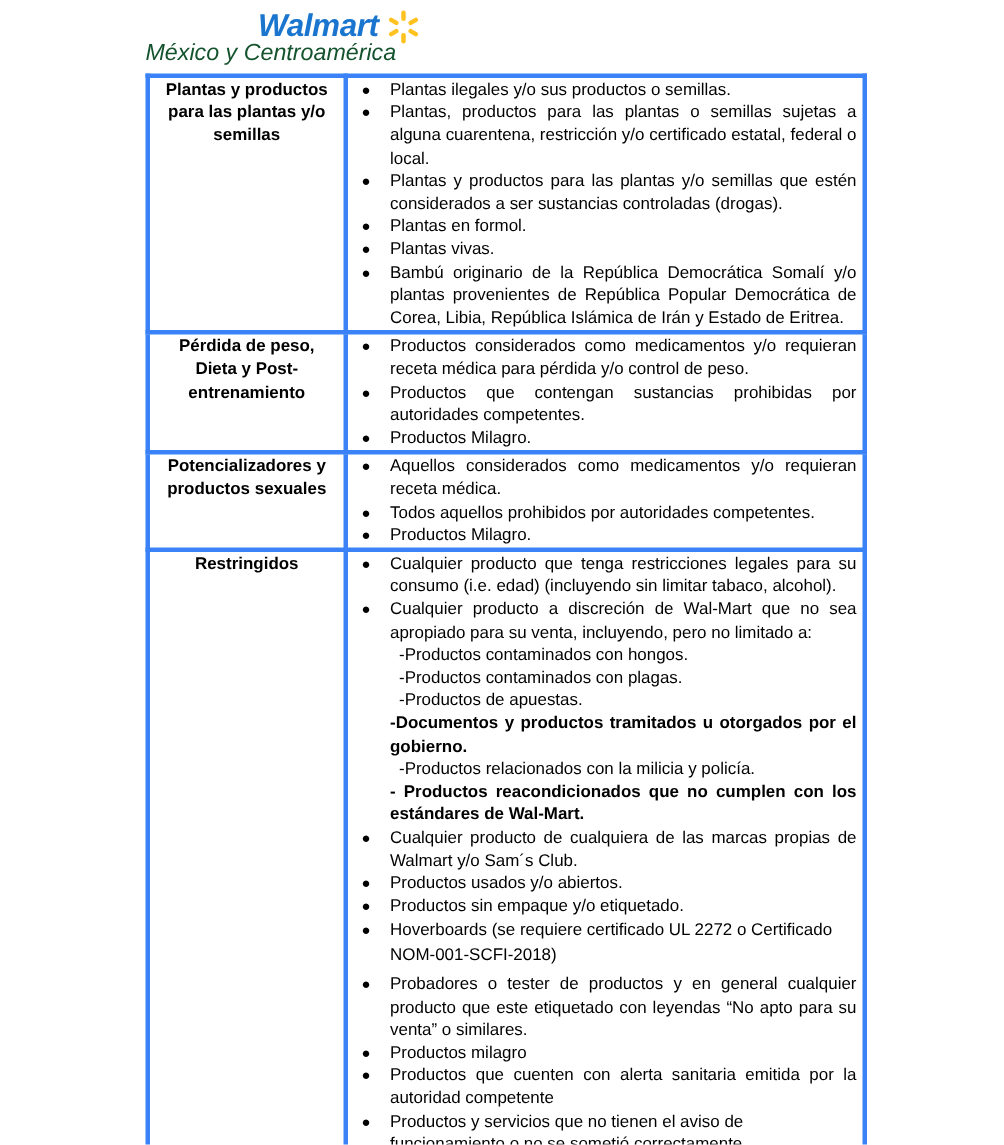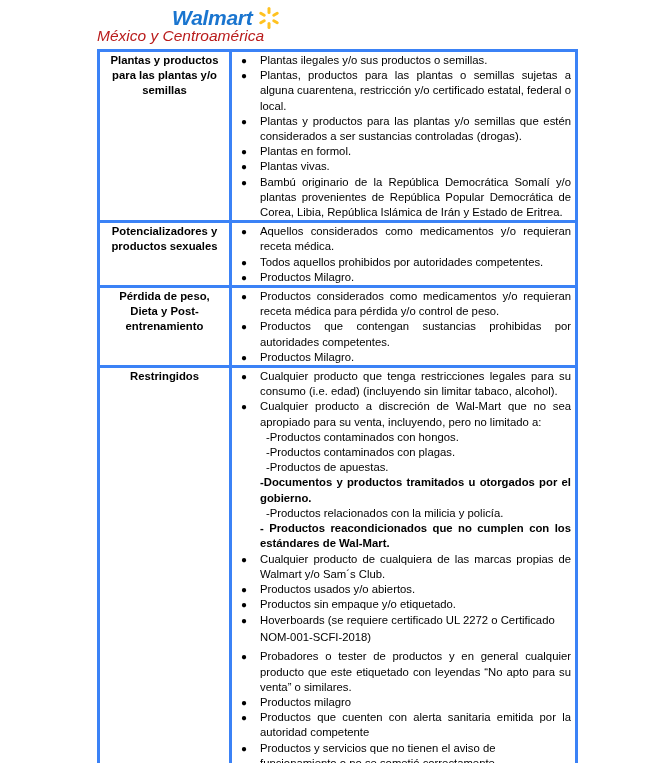--- a/index.html
+++ b/index.html
@@ -2,21 +2,21 @@
 <html><head>
 <meta charset="utf-8">
 <style>
   html, body { margin:0; padding:0; background:#ffffff; }
   body { width:669px; height:763px; position:relative; overflow:hidden;
          font-family:"Liberation Sans", sans-serif; color:#000; }
   .logo { position:absolute; left:97px; top:2px; width:200px; height:44px;font-style:italic; }
   .logo-word { position:absolute; left:75px; top:4px; font-size:21px; font-weight:bold;
                color:#1a75cf; letter-spacing:-0.3px; font-family:"Liberation Sans", sans-serif; }
   .logo-spark { position:absolute; left:160px; top:4px; width:24px; height:24px; }
-  .logo-sub { position:absolute; left:0px; top:25px; font-size:15.5px; color:#b91c1c;
+  .logo-sub { position:absolute; left:0px; top:25px; font-size:15.5px; color:#14532d;
               font-family:"Liberation Sans", sans-serif; }
   table.main { position:absolute; left:97px; top:49px; width:481px; border-collapse:collapse;
                font-size:11.3px; line-height:15.2px; }
   table.main td { border:3px solid #3b82f6; vertical-align:top; padding:1px 4px 0 4px; }
   td.cat { width:121px; text-align:center; font-weight:bold; padding-top:2px; }
   ul.items { list-style:none; margin:0; padding:0; }
   ul.items li { position:relative; padding-left:24px; text-align:justify; }
   ul.items li .bullet { position:absolute; left:5px; top:0; font-size:10px; }
   .sub { padding-left:6px; text-align:justify; }
   .sub.flush { padding-left:0;font-weight:bold; }
@@ -48,35 +48,35 @@
         <li><span class="bullet">●</span><span>Plantas ilegales y/o sus productos o semillas.</span></li>
         <li><span class="bullet">●</span><span>Plantas, productos para las plantas o semillas sujetas a alguna cuarentena, restricción y/o certificado estatal, federal o local.</span></li>
         <li><span class="bullet">●</span><span>Plantas y productos para las plantas y/o semillas que estén considerados a ser sustancias controladas (drogas).</span></li>
         <li><span class="bullet">●</span><span>Plantas en formol.</span></li>
         <li><span class="bullet">●</span><span>Plantas vivas.</span></li>
         <li><span class="bullet">●</span><span>Bambú originario de la República Democrática Somalí y/o plantas provenientes de República Popular Democrática de Corea, Libia, República Islámica de Irán y Estado de Eritrea.</span></li>
       </ul>
     </td>
   </tr>
   <tr>
+    <td class="cat">Pérdida de peso, Dieta y Post- entrenamiento</td>
+    <td>
+      <ul class="items">
+        <li><span class="bullet">●</span><span>Productos considerados como medicamentos y/o requieran receta médica para pérdida y/o control de peso.</span></li>
+        <li><span class="bullet">●</span><span>Productos que contengan sustancias prohibidas por autoridades competentes.</span></li>
+        <li><span class="bullet">●</span><span>Productos Milagro.</span></li>
+      </ul>
+    </td>
+  </tr>
+  <tr>
     <td class="cat">Potencializadores y productos sexuales</td>
     <td>
       <ul class="items">
         <li><span class="bullet">●</span><span>Aquellos considerados como medicamentos y/o requieran receta médica.</span></li>
         <li><span class="bullet">●</span><span>Todos aquellos prohibidos por autoridades competentes.</span></li>
-        <li><span class="bullet">●</span><span>Productos Milagro.</span></li>
-      </ul>
-    </td>
-  </tr>
-  <tr>
-    <td class="cat">Pérdida de peso, Dieta y Post- entrenamiento</td>
-    <td>
-      <ul class="items">
-        <li><span class="bullet">●</span><span>Productos considerados como medicamentos y/o requieran receta médica para pérdida y/o control de peso.</span></li>
-        <li><span class="bullet">●</span><span>Productos que contengan sustancias prohibidas por autoridades competentes.</span></li>
         <li><span class="bullet">●</span><span>Productos Milagro.</span></li>
       </ul>
     </td>
   </tr>
   <tr>
     <td class="cat">Restringidos</td>
     <td>
       <ul class="items">
         <li><span class="bullet">●</span><span>Cualquier producto que tenga restricciones legales para su consumo (i.e. edad) (incluyendo sin limitar tabaco, alcohol).</span></li>
         <li><span class="bullet">●</span><span>Cualquier producto a discreción de Wal-Mart que no sea apropiado para su venta, incluyendo, pero no limitado a:</span>

